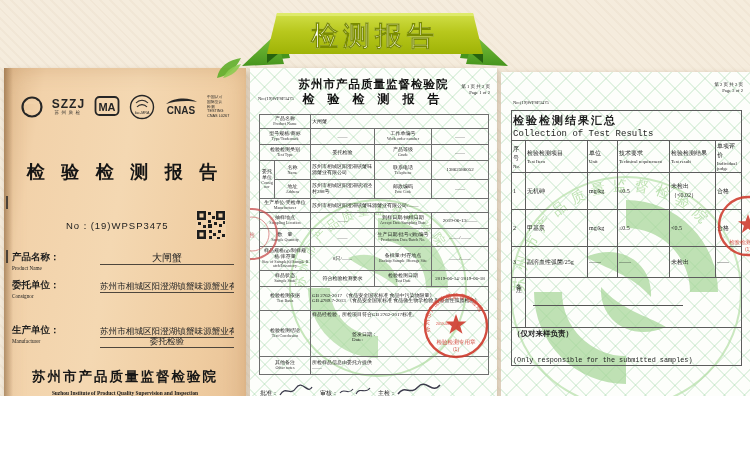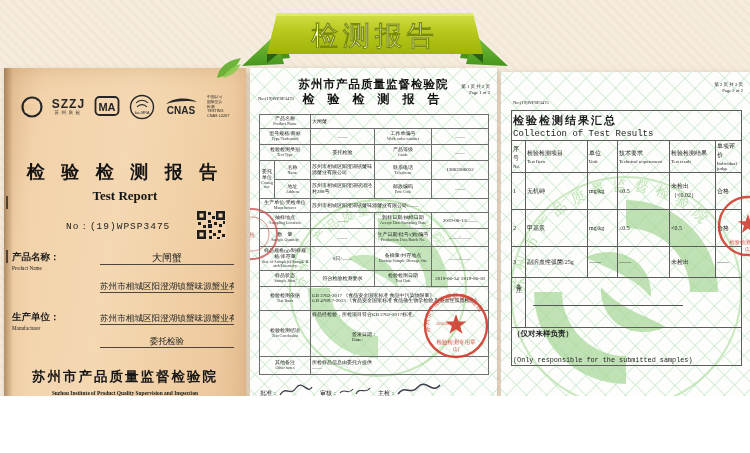--- a/index.html
+++ b/index.html
@@ -28,21 +28,21 @@
   
   .logo-row{position:absolute;left:0;top:26px;width:100%;display:flex;justify-content:center;align-items:center;gap:9px}
   .logo-col{display:flex;flex-direction:column;align-items:center;line-height:1}
   .szzj-txt{font-weight:bold;font-size:12px;letter-spacing:1px;color:#262626}
   .szzj-sub{font-size:4.5px;letter-spacing:2.5px;color:#262626;margin-top:1px}
   .cnas-lines{font-size:3.8px;color:#262626;line-height:1.25;text-align:left}
   .cover-title{position:absolute;left:0;top:92px;width:100%;text-align:center;
     font-family:"Liberation Serif",serif;font-weight:bold;font-size:18px;letter-spacing:6px;color:#151515}
   .cover-title-en{position:absolute;left:0;top:120px;width:100%;text-align:center;
     font-family:"Liberation Serif",serif;font-weight:bold;font-size:13px;color:#151515}
-  .cover-no{position:absolute;left:62px;top:152px;font-family:Liberation Mono, monospace;font-size:9.5px;color:#222;letter-spacing:1px}
+  .cover-no{position:absolute;left:62px;top:152px;font-family:Liberation Sans, sans-serif;font-size:9.5px;color:#222;letter-spacing:1px}
   .qr{position:absolute;right:20px;top:142px}
   .f-row{position:absolute;left:8px;width:226px;height:26px}
   .f-lab{position:absolute;left:0;top:0;width:86px;color:#1d1d1d}
   .f-lab .cn{font-family:"Liberation Serif",serif;font-weight:bold;font-size:9.5px}
   .f-lab .en{font-family:"Liberation Serif",serif;font-size:5.2px;margin-top:1px}
   .f-val{position:absolute;left:88px;right:4px;top:0;height:13px;border-bottom:1px solid #4e463c;
     text-align:center;font-family:"Liberation Serif",serif;font-size:8.6px;color:#242424;line-height:14px;
     white-space:nowrap;overflow:hidden}
   .cover-foot{position:absolute;left:0;top:300px;width:100%;text-align:center;
     font-family:"Liberation Serif",serif;font-weight:bold;font-size:13.5px;letter-spacing:2px;color:#161616}
@@ -149,21 +149,20 @@
       <div class="cnas-lines">
         <div>中国认可</div>
         <div>国际互认</div>
         <div>检测</div>
         <div>TESTING</div>
         <div>CNAS L0267</div>
       </div>
     </div>
 
     <div class="cover-title">检 验 检 测 报 告</div>
-    <div class="cover-title-en">Test Report</div>
     <div class="cover-no">No：(19)WPSP3475</div>
 
     <svg class="qr" width="30" height="30" viewBox="0 0 30 30">
       <rect x="0" y="0" width="30" height="30" fill="#f2d2aa"></rect>
       <g fill="#1d1d1d">
         <rect x="1" y="1" width="9" height="9"></rect>
           <rect x="20" y="1" width="9" height="9"></rect>
           <rect x="1" y="20" width="9" height="9"></rect>
         <rect x="3.5" y="3.5" width="4" height="4" fill="#f2d2aa"></rect>
           <rect x="22.5" y="3.5" width="4" height="4" fill="#f2d2aa"></rect>
@@ -187,23 +186,27 @@
     </svg>
 
     <div class="f-row" style="top:183px">
       <div class="f-lab">
         <div class="cn">产品名称：</div>
         <div class="en">Product Name</div>
       </div>
       <div class="f-val" style="font-size:10px">大闸蟹</div>
     </div>
     <div class="f-row" style="top:211px">
+      <div class="f-lab">
+        <div class="cn">委托单位：</div>
+        <div class="en">Consignor</div>
+      </div>
       <div class="f-val">苏州市相城区阳澄湖镇蟹味源蟹业有限公司</div>
     </div>
-    <div class="f-row" style="top:243px">
+    <div class="f-row" style="top:256px">
       <div class="f-lab">
         <div class="cn">生产单位：</div>
         <div class="en">Manufacturer</div>
       </div>
       <div class="f-val">苏州市相城区阳澄湖镇蟹味源蟹业有限公司</div>
     </div>
     <div class="f-row" style="top:266px">
       <div class="f-val">委托检验</div>
     </div>
 

